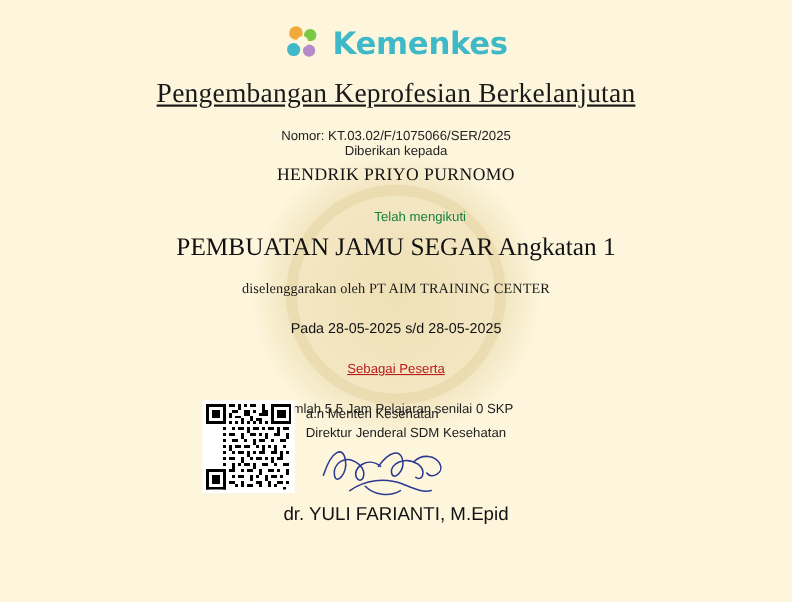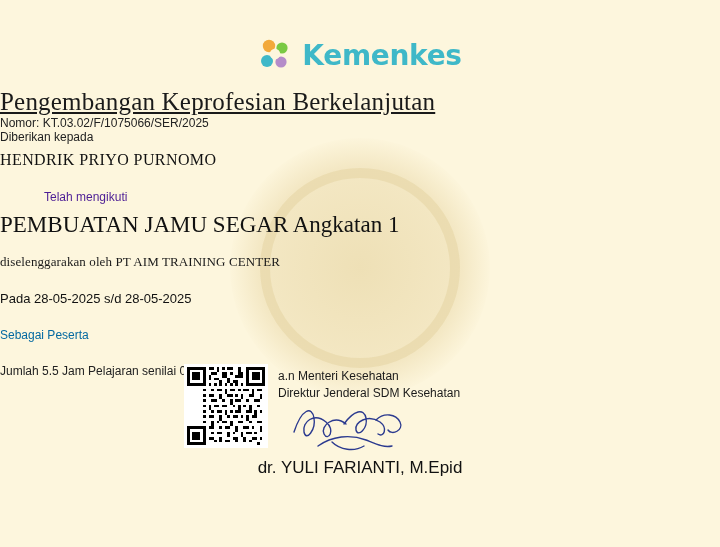--- a/index.html
+++ b/index.html
@@ -39,22 +39,22 @@
     transform: translate(-50%, -50%);
     width: 180px;
     height: 180px;
     border-radius: 50%;
     border: 10px solid rgba(222,201,142,0.35);
     pointer-events: none;
   }
   .content {
     position: relative;
     z-index: 2;
-    text-align: left;
-    padding-top: 32px;
+    text-align: center;
+    padding-top: 16px;
   }
   
   .logo-row {
     display: flex;
     align-items: center;
     justify-content: center;
     gap: 8px;
     height: 46px;
   }
   .logo-mark {
@@ -75,36 +75,36 @@
     font-family: "Liberation Serif", serif;
     font-size: 25px;
     color: #1a1a1a;
     text-decoration: underline;
     margin-top: 10px;
     letter-spacing: 0.2px;
   }
   .subtitle {
     font-size: 12px;
     color: #222;
-    margin-top: 0;
+    margin-top: 16px;
   }
   .given-to {
     font-size: 12px;
     color: #222;
   }
   .recipient {
     font-family: "Liberation Serif", serif;
     font-size: 16px;
     color: #111;
     margin-top: 7px;
     letter-spacing: 0.4px;
   }
   .has-followed {
     font-size: 12px;
-    color: #4c1d95;
+    color: #15803d;
     margin-top: 21px;
     margin-left: 44px;
   }
   .event-name {
     font-family: "Liberation Serif", serif;
     font-size: 23px;
     color: #111;
     margin-top: 8px;
   }
   .organizer {
@@ -115,22 +115,23 @@
     letter-spacing: 0.1px;
   }
   .date-line {
     font-size: 13px;
     font-weight: normal;
     color: #111;
     margin-top: 21px;
   }
   .role-line {
     font-size: 12px;
-    color: #0369a1;
+    color: #b91c1c;
     margin-top: 22px;
+    text-decoration: underline;
   }
   .hours-line {
     font-size: 12px;
     color: #222;
     margin-top: 22px;
   }
   
   .footer {
     position: absolute;
     left: 0;

